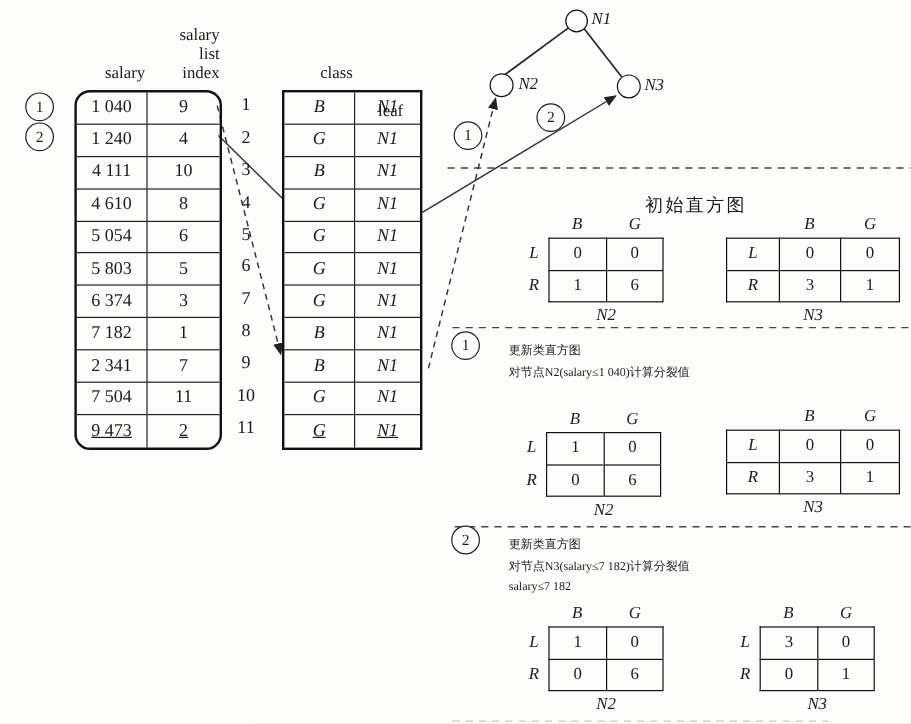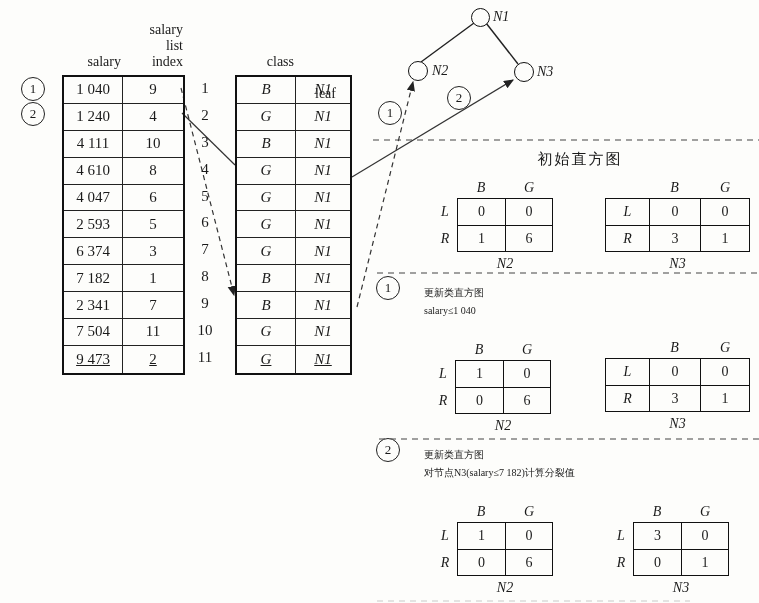--- a/index.html
+++ b/index.html
@@ -7,21 +7,21 @@
         font-family:"Liberation Serif","DejaVu Serif",serif;color:#1a1a1a;}
   svg.overlay{position:absolute;left:0;top:0;z-index:0;}
 
   
   .cnum{position:absolute;width:22px;height:22px;border:1.3px solid #222;border-radius:50%;
         background:#fdfdfb;display:flex;align-items:center;justify-content:center;
         font-size:13px;z-index:3;}
 
   
   .bigtable{position:absolute;display:grid;border:2px solid #111;z-index:1;}
-  .salary-cols{grid-template-columns:59px 60px;grid-template-rows:repeat(11,26.9px);}
+  .salary-cols{grid-template-columns:59px 60px;grid-template-rows:repeat(11,26.9px);border-radius:13px;}
   .class-cols{grid-template-columns:59px 54px;grid-template-rows:repeat(11,26.9px);}
   .bt-cell{border-right:1px solid #222;border-bottom:1px solid #222;
            display:flex;align-items:center;justify-content:center;font-size:15px;}
   .bt-cell:nth-child(2n){border-right:none;}
   .bt-cell:nth-last-child(-n+2){border-bottom:none;text-decoration:underline;}
   .ital{font-style:italic;}
   .hdr{position:absolute;font-size:14px;text-align:right;line-height:16px;z-index:1;}
 
   
   .rownums{position:absolute;display:grid;grid-template-rows:repeat(11,26.9px);width:28px;z-index:1;}
@@ -41,21 +41,21 @@
   .rl{display:flex;align-items:center;justify-content:center;font-style:italic;font-size:14px;}
   .hc{display:flex;align-items:center;justify-content:center;font-size:14px;
       border-top:1.2px solid #111;border-left:1.2px solid #111;}
   .hc.r{border-right:1.2px solid #111;}
   .hc.b{border-bottom:1.2px solid #111;}
   .hname{margin-top:4px;text-align:center;font-style:italic;font-size:14px;}
   .lo .hname{margin-left:24px;}
 
   
   .stext{position:absolute;font-size:10px;line-height:17.5px;z-index:1;}
-  .stitle{position:absolute;font-size:15px;text-align:center;z-index:1;letter-spacing:2px;}
+  .stitle{position:absolute;font-size:15px;text-align:center;z-index:1;letter-spacing:2px;margin-top:12px;}
 </style>
 </head>
 <body>
 
 <div class="page">
 
   <svg class="overlay" width="759" height="603" viewBox="0 0 759 603">
     <defs>
       <marker id="arw" markerWidth="10" markerHeight="8" refX="7.5" refY="3.5" orient="auto">
         <path d="M0,0 L8.5,3.5 L0,7 z" fill="#222"></path>
@@ -95,23 +95,23 @@
 
   <div class="bigtable salary-cols" style="left:62px;top:75px;">
     <div class="bt-cell">1 040</div>
       <div class="bt-cell">9</div>
     <div class="bt-cell">1 240</div>
       <div class="bt-cell">4</div>
     <div class="bt-cell">4 111</div>
       <div class="bt-cell">10</div>
     <div class="bt-cell">4 610</div>
       <div class="bt-cell">8</div>
-    <div class="bt-cell">4 047</div>
+    <div class="bt-cell">5 054</div>
       <div class="bt-cell">6</div>
-    <div class="bt-cell">2 593</div>
+    <div class="bt-cell">5 803</div>
       <div class="bt-cell">5</div>
     <div class="bt-cell">6 374</div>
       <div class="bt-cell">3</div>
     <div class="bt-cell">7 182</div>
       <div class="bt-cell">1</div>
     <div class="bt-cell">2 341</div>
       <div class="bt-cell">7</div>
     <div class="bt-cell">7 504</div>
       <div class="bt-cell">11</div>
     <div class="bt-cell">9 473</div>
@@ -204,21 +204,21 @@
       <div class="hc r b">1</div>
     </div>
     <div class="hname">N3</div>
   </div>
 
   <div class="cnum" style="left:376px;top:276px;">
     <span>1</span>
   </div>
   <div class="stext" style="left:424px;top:284px;width:330px;">
     <div>更新类直方图</div>
-    <div>salary≤1 040</div>
+    <div>对节点N2(salary≤1 040)计算分裂值</div>
   </div>
 
   <div class="hist lo" style="left:431px;top:341px;">
     <div class="hgrid">
       <div class="hx"></div>
       <div class="hh">B</div>
       <div class="hh">G</div>
       <div class="rl">L</div>
       <div class="hc">1</div>
       <div class="hc r">0</div>
@@ -243,20 +243,21 @@
     </div>
     <div class="hname">N3</div>
   </div>
 
   <div class="cnum" style="left:376px;top:438px;">
     <span>2</span>
   </div>
   <div class="stext" style="left:424px;top:446px;width:330px;">
     <div>更新类直方图</div>
     <div>对节点N3(salary≤7 182)计算分裂值</div>
+    <div>salary≤7 182</div>
   </div>
 
   <div class="hist lo" style="left:433px;top:503px;">
     <div class="hgrid">
       <div class="hx"></div>
       <div class="hh">B</div>
       <div class="hh">G</div>
       <div class="rl">L</div>
       <div class="hc">1</div>
       <div class="hc r">0</div>

